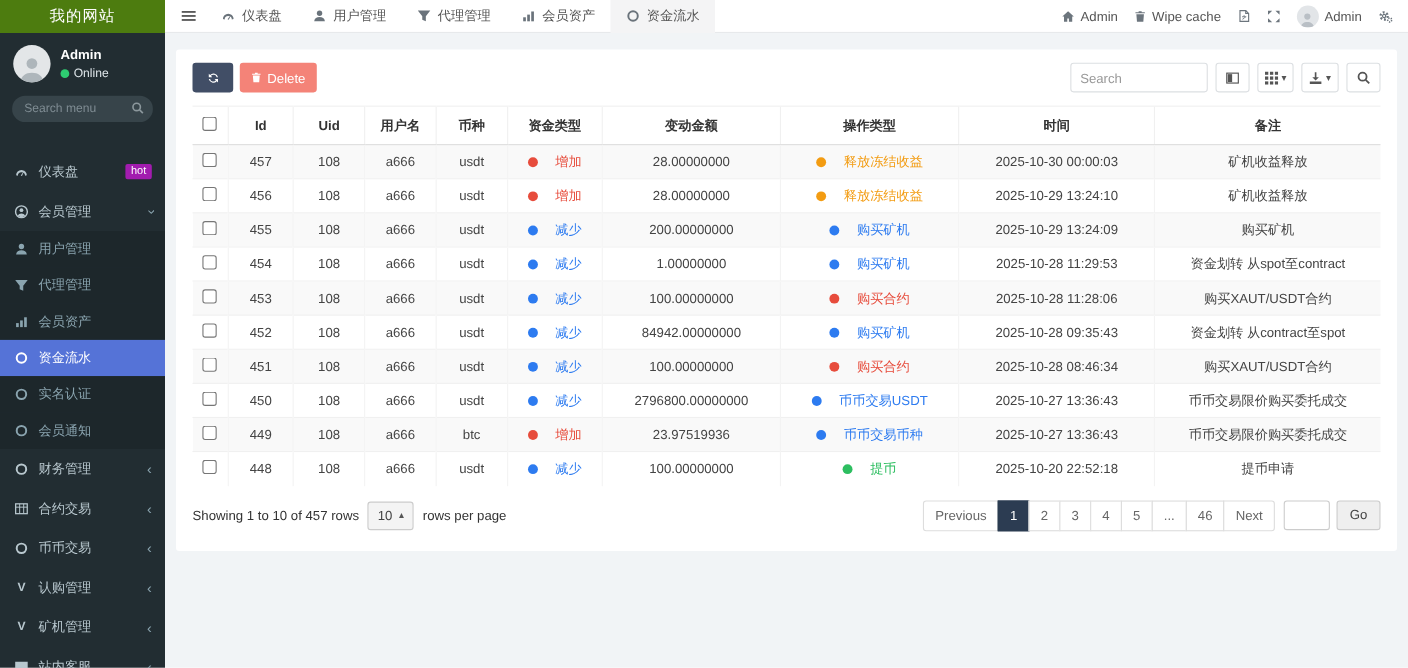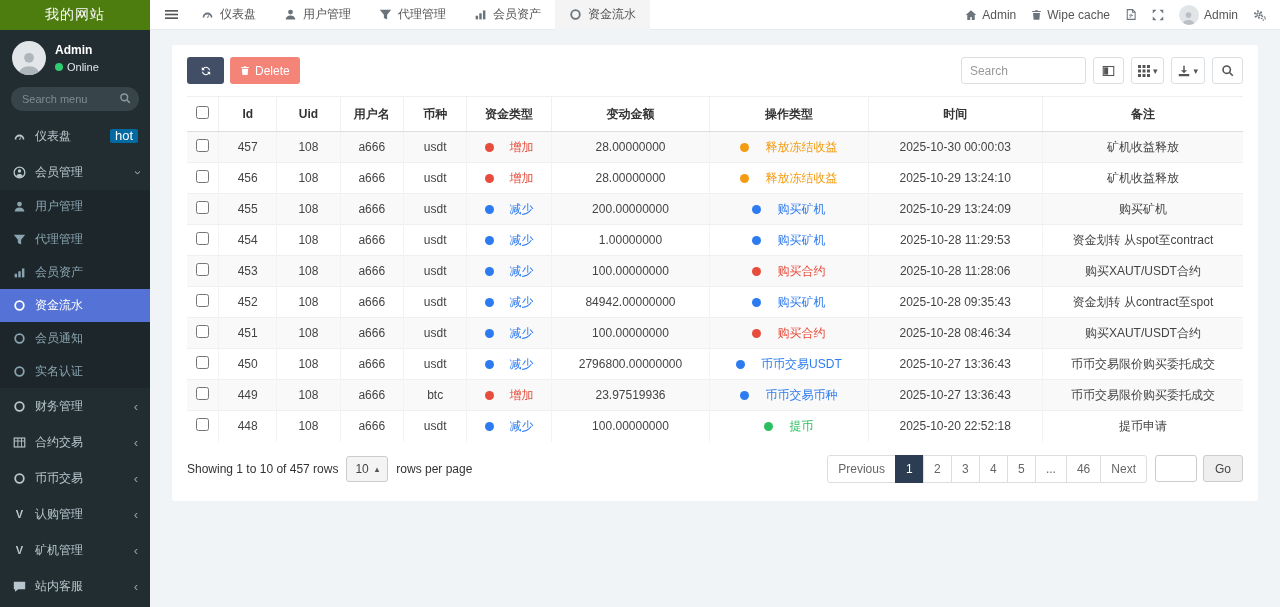--- a/index.html
+++ b/index.html
@@ -8,48 +8,48 @@
   svg { display:block; }
 
   
   .sidebar { position:fixed; left:0; top:0; width:150px; height:607px; background:#222d32; z-index:10; }
   .logo { height:30px; background:#4d7c0f; color:#fdfdfd; display:flex; align-items:center; justify-content:center; font-size:14px; letter-spacing:1px; }
   .user-panel { display:flex; gap:9px; padding:11px 12px 6px; align-items:center; }
   .avatar { width:34px; height:34px; border-radius:50%; background:#e3e6e8; display:flex; align-items:flex-end; justify-content:center; overflow:hidden; flex:none; }
   .u-name { color:#fff; font-weight:bold; font-size:12px; }
   .u-status { color:#dfe6ea; font-size:11px; display:flex; align-items:center; gap:4px; margin-top:4px; }
   .dot-online { width:8px; height:8px; border-radius:50%; background:#2ecc71; }
-  .search-menu { margin:6px 11px 7px; position:relative; }
+  .search-menu { margin:6px 11px 27px; position:relative; }
   .search-menu input { width:100%; height:24px; background:#37444a; border:none; border-radius:12px; color:#aab5ba; padding:0 26px 0 11px; font-size:11px; outline:none; }
   .search-menu input::placeholder { color:#7f8c93; }
   .sm-icon { position:absolute; right:8px; top:5px; color:#8b979c; }
   .s-item { display:flex; align-items:center; gap:8px; padding:0 12px; height:36px; color:#b8c7ce; cursor:pointer; }
   .s-item.sub { height:33px; background:#1d272b; color:#8aa4af; }
   .s-item.active { background:#5573d7; color:#fff; }
   .s-item.active .ic, .s-item.active .s-label { color:#fff; }
   .s-item .ic { width:15px; display:flex; justify-content:center; color:inherit; }
   .s-label { flex:1; font-size:12px; }
-  .hot-badge { background:#0369a1; color:#fff; font-size:13px; padding:1px 5px; border-radius:2px; line-height:12px; }
+  .hot-badge { background:#a21caf; color:#fff; font-size:10px; padding:1px 5px; border-radius:2px; line-height:12px; }
   .chev { color:#8aa4af; font-size:13px; line-height:1; }
   .chev.down { transform:rotate(-90deg); }
   .v-glyph { font-weight:bold; font-size:11px; }
 
   
   .main { margin-left:150px; height:607px; display:flex; flex-direction:column; }
   .topnav { height:30px; background:#fff; display:flex; align-items:center; border-bottom:1px solid #e7e9eb; padding-left:6px; color:#555; flex:none; }
   .burger { padding:0 9px; color:#555; display:flex; cursor:pointer; }
   .tab { display:flex; align-items:center; gap:6px; height:30px; padding:0 14px; font-size:12px; color:#555; cursor:pointer; }
   .tab .ic { color:#6a737b; display:flex; }
   .tab.active { background:#f4f4f5; }
   .topnav-right { margin-left:auto; display:flex; align-items:center; gap:15px; padding-right:14px; }
   .tn-item { display:flex; gap:5px; align-items:center; color:#555; cursor:pointer; font-size:12px; }
   .tn-avatar { width:20px; height:20px; border-radius:50%; background:#e2e5e8; display:flex; align-items:flex-end; justify-content:center; overflow:hidden; }
 
   
-  .content { padding:15px 22px; flex:1; }
+  .content { padding:15px 10px; flex:1; }
   .card { background:#fff; border-radius:3px; padding:12px 15px 18px; min-height:443px; }
   .toolbar { display:flex; align-items:center; margin-bottom:12px; }
   .btn-refresh { width:37px; height:27px; background:#414e66; border:none; border-radius:3px; color:#fff; display:flex; align-items:center; justify-content:center; cursor:pointer; }
   .btn-delete { height:27px; background:#f48378; border:none; border-radius:3px; color:#fff; padding:0 10px; margin-left:6px; display:flex; gap:5px; align-items:center; cursor:pointer; font-size:12px; }
   .toolbar-right { margin-left:auto; display:flex; align-items:center; gap:7px; }
   .search-input { width:125px; height:27px; border:1px solid #dcdfe2; border-radius:3px; padding:0 8px; font-size:12px; color:#555; outline:none; }
   .search-input::placeholder { color:#999; }
   .tool-btn { min-width:31px; height:27px; border:1px solid #dcdfe2; background:#fff; border-radius:3px; display:flex; align-items:center; justify-content:center; gap:3px; color:#555; padding:0 6px; cursor:pointer; }
   .caret { font-size:9px; color:#555; }
 
@@ -60,21 +60,21 @@
   tbody td { height:31px; text-align:center; border-top:1px solid #f0f0f0; border-left:1px solid #f3f3f3; color:#444; font-size:12px; overflow:hidden; white-space:nowrap; }
   tbody td:first-child { border-left:none; }
   tbody tr:nth-child(odd) { background:#f9f9f9; }
   .type-cell { display:inline-flex; align-items:center; gap:16px; }
   .t-dot { width:9px; height:9px; border-radius:50%; flex:none; }
   input[type=checkbox] { width:13px; height:13px; cursor:pointer; }
 
   
   .table-footer { display:flex; align-items:center; margin-top:13px; color:#333; }
   .page-size-btn { border:1px solid #ccc; background:#f4f4f4; height:26px; padding:0 8px; border-radius:3px; margin:0 8px; display:inline-flex; align-items:center; gap:6px; cursor:pointer; color:#444; }
-  .pagination { margin-left:auto; display:flex; align-items:center; }
+  .pagination { margin-left:auto; display:flex; }
   .page-li { min-width:29px; height:28px; border:1px solid #ddd; background:#fff; color:#666; display:flex; align-items:center; justify-content:center; padding:0 10px; margin-left:-1px; cursor:pointer; font-size:12px; }
   .page-li.first { border-radius:3px 0 0 3px; margin-left:0; }
   .page-li.last { border-radius:0 3px 3px 0; }
   .page-li.active { background:#2c3c52; border-color:#2c3c52; color:#fff; }
   .page-li.ellipsis { cursor:default; }
   .page-input { width:42px; height:27px; border:1px solid #ccc; border-radius:3px; margin-left:8px; outline:none; padding:0 5px; }
   .go-btn { height:27px; padding:0 11px; border:1px solid #ccc; background:#efefef; border-radius:3px; margin-left:6px; color:#444; cursor:pointer; font-size:12px; }
 </style>
 </head>
 <body>
@@ -161,29 +161,29 @@
           </svg>
         </span>
         <span class="s-label">资金流水</span>
       </div>
       <div class="s-item sub">
         <span class="ic">
           <svg width="13" height="13" viewBox="0 0 16 16">
             <circle cx="8" cy="8" r="5.3" fill="none" stroke="currentColor" stroke-width="2.2"></circle>
           </svg>
         </span>
+        <span class="s-label">实名认证</span>
+      </div>
+      <div class="s-item sub">
+        <span class="ic">
+          <svg width="13" height="13" viewBox="0 0 16 16">
+            <circle cx="8" cy="8" r="5.3" fill="none" stroke="currentColor" stroke-width="2.2"></circle>
+          </svg>
+        </span>
         <span class="s-label">会员通知</span>
-      </div>
-      <div class="s-item sub">
-        <span class="ic">
-          <svg width="13" height="13" viewBox="0 0 16 16">
-            <circle cx="8" cy="8" r="5.3" fill="none" stroke="currentColor" stroke-width="2.2"></circle>
-          </svg>
-        </span>
-        <span class="s-label">实名认证</span>
       </div>
       <div class="s-item">
         <span class="ic">
           <svg width="13" height="13" viewBox="0 0 16 16">
             <circle cx="8" cy="8" r="5.3" fill="none" stroke="currentColor" stroke-width="2.2"></circle>
           </svg>
         </span>
         <span class="s-label">财务管理</span>
         <span class="chev ">‹</span>
       </div>

